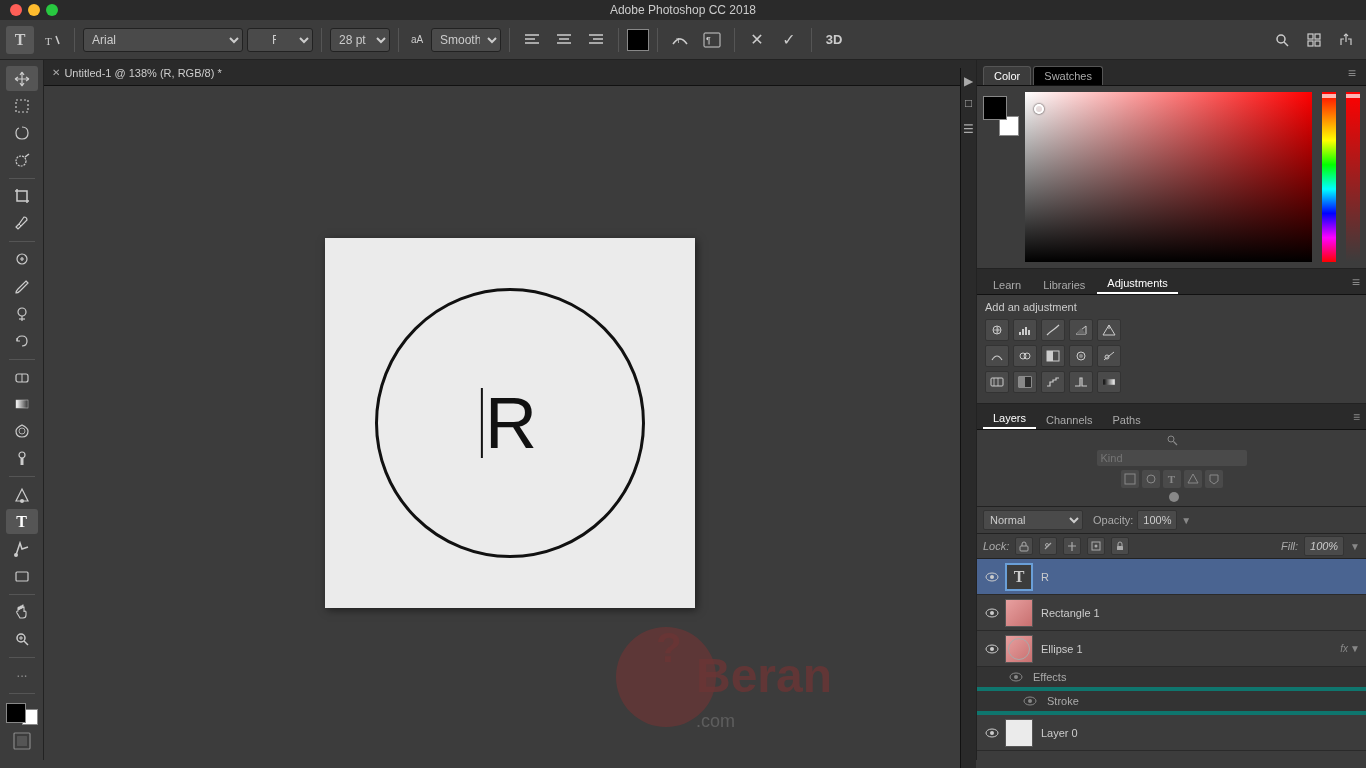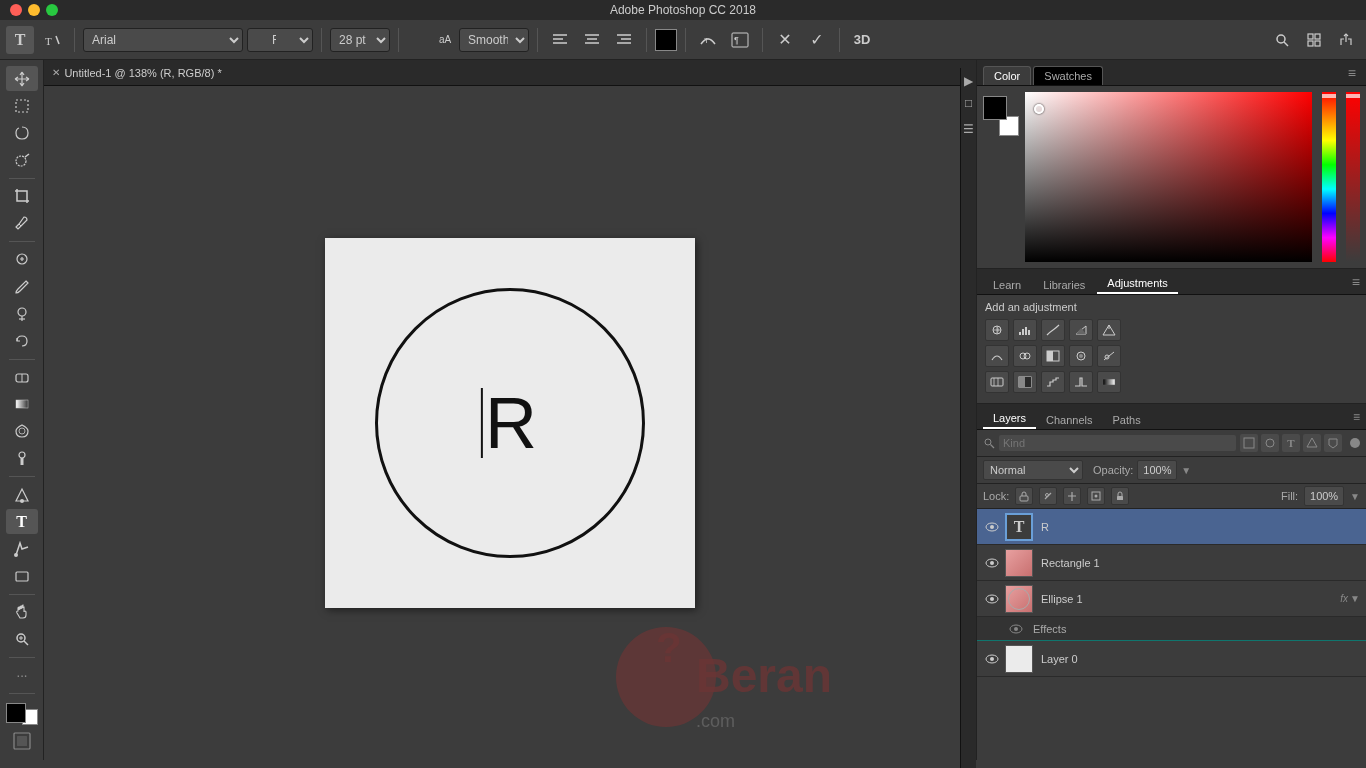--- a/index.html
+++ b/index.html
@@ -390,20 +390,21 @@
       color: #aaa;
     }
     .layer-tab.active { color: #fff; border-bottom: 2px solid #fff; }
     .layer-options { position: absolute; right: 6px; top: 50%; transform: translateY(-50%); color: #888; cursor: pointer; }
     #layers-search {
       padding: 4px 6px;
       display: flex;
       align-items: center;
       gap: 4px;
       border-bottom: 1px solid #222;
+      flex-direction: column;
     }
     .layers-search-input {
       flex: 1;
       background: #4a4a4a;
       border: none;
       color: #ccc;
       font-size: 11px;
       padding: 2px 4px;
       border-radius: 2px;
     }
@@ -452,20 +453,21 @@
     }
     .opacity-arrow { font-size: 10px; color: #888; cursor: pointer; }
     #lock-controls {
       padding: 2px 6px;
       display: flex;
       align-items: center;
       gap: 6px;
       border-bottom: 1px solid #222;
       font-size: 11px;
       color: #aaa;
+      font-style: italic;
     }
     .lock-icon-btn {
       width: 18px; height: 18px;
       background: #4a4a4a;
       border: 1px solid #333;
       border-radius: 2px;
       display: flex; align-items: center; justify-content: center;
       cursor: pointer; color: #aaa; font-size: 10px;
     }
     .fill-label { font-size: 11px; color: #aaa; margin-left: auto; }
@@ -513,21 +515,21 @@
       font-size: 10px; color: #888;
       margin-left: auto;
       display: flex; align-items: center; gap: 2px;
     }
     .layer-sub-item {
       display: flex;
       align-items: center;
       height: 24px;
       padding: 0 6px;
       gap: 4px;
-      border-bottom: 1px solid #0f766e;
+      border-bottom: 4px solid #0f766e;
     }
     .layer-sub-item .eye-icon { width: 18px; color: #888; font-size: 11px; display: flex; align-items: center; justify-content: center; }
     .layer-sub-name { font-size: 11px; color: #aaa; }
 
     
     #layer-list::-webkit-scrollbar { width: 8px; }
     #layer-list::-webkit-scrollbar-track { background: #2a2a2a; }
     #layer-list::-webkit-scrollbar-thumb { background: #555; border-radius: 4px; }
 
     
@@ -591,21 +593,21 @@
     <option>Arial</option>
   </select>
   <select class="font-style-select">
     <option>Regular</option>
   </select>
   <div class="tool-sep"></div>
   <select class="font-size-select">
     <option>28 pt</option>
   </select>
   <div class="tool-sep"></div>
-  <button class="toolbar-btn" style="font-size:10px; color:#ccc; width:20px;margin-left:28px;">aA</button>
+  <button class="toolbar-btn" style="font-size:10px; color:#ccc; width:20px;">aA</button>
   <select class="antialiasing-select">
     <option>Smooth</option>
   </select>
   <div class="tool-sep"></div>
   <button class="toolbar-btn">
     <svg width="16" height="14" viewBox="0 0 16 14">
         <line x1="1" y1="2" x2="15" y2="2" stroke="#ccc" stroke-width="1.5"></line>
         <line x1="1" y1="6" x2="11" y2="6" stroke="#ccc" stroke-width="1.5"></line>
         <line x1="1" y1="10" x2="15" y2="10" stroke="#ccc" stroke-width="1.5"></line>
       </svg>
@@ -1118,20 +1120,29 @@
         <div class="layer-sub-item" style="padding-left:30px; background:#333;">
           <div class="eye-icon">
             <svg width="14" height="10" viewBox="0 0 14 10">
                 <ellipse cx="7" cy="5" rx="6" ry="4" fill="none" stroke="#888" stroke-width="1"></ellipse>
                 <circle cx="7" cy="5" r="2" fill="#888"></circle>
               </svg>
           </div>
           <span class="layer-sub-name" style="margin-left:4px;">Effects</span>
         </div>
 
+        <div class="layer-sub-item" style="padding-left:44px; background:#333;">
+          <div class="eye-icon">
+            <svg width="14" height="10" viewBox="0 0 14 10">
+                <ellipse cx="7" cy="5" rx="6" ry="4" fill="none" stroke="#888" stroke-width="1"></ellipse>
+                <circle cx="7" cy="5" r="2" fill="#888"></circle>
+              </svg>
+          </div>
+          <span class="layer-sub-name" style="margin-left:4px;">Stroke</span>
+        </div>
 
         <div class="layer-item">
           <div class="layer-visibility visible">
             <svg width="14" height="10" viewBox="0 0 14 10">
                 <ellipse cx="7" cy="5" rx="6" ry="4" fill="none" stroke="#ccc" stroke-width="1"></ellipse>
                 <circle cx="7" cy="5" r="2" fill="#ccc"></circle>
               </svg>
           </div>
           <div class="layer-thumb" style="background:#ebebeb; border:1px solid #555;">
           </div>

